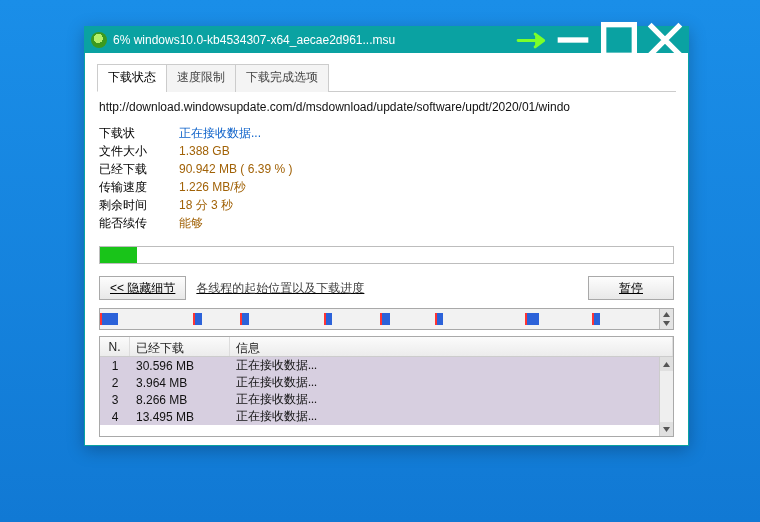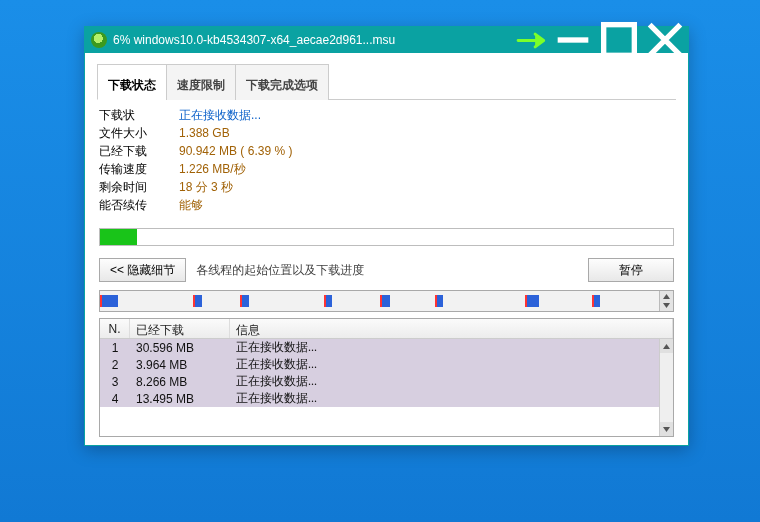--- a/index.html
+++ b/index.html
@@ -18,35 +18,35 @@
   .titlebar .title { flex: 1; white-space: nowrap; overflow: hidden; text-overflow: ellipsis; }
   .titlectrls { display: flex; height: 100%; }
   .titlectrls .btn { width: 46px; display:flex; align-items:center; justify-content:center; color:#fff; }
   .titlectrls .arrow{ width:34px; display:flex; align-items:center; justify-content:center; }
   .titlectrls svg { stroke:#fff; stroke-width:1.4; fill:none;}
   .arrow svg{ stroke:#7bff2a; fill:#7bff2a;}
 
   .client { flex:1; display:flex; flex-direction:column; padding: 10px 12px 8px 12px; background:#fff; }
 
   .tabs { display:flex; border-bottom: 1px solid #ccc; }
-  .tab { padding: 12px 10px 5px; border:1px solid #ccc; border-bottom:none; background:#f4f4f4; color:#444; margin-right:-1px; position:relative; top:1px;font-weight:bold;}
+  .tab { padding: 4px 10px 5px; border:1px solid #ccc; border-bottom:none; background:#f4f4f4; color:#444; margin-right:-1px; position:relative; top:1px;}
   .tab.active { background:#fff; color:#000; border-bottom:1px solid #fff;}
   
   .url { margin: 8px 2px 4px 2px; color:#111; white-space: nowrap; overflow:hidden; }
 
   .info { margin: 6px 2px 4px 2px; }
   .row { display:flex; height:18px; align-items:center; }
   .row .label { width: 80px; color:#000;}
   .row .value { color:#a16207;}
   .row .value.link { color:#0b60c9;}
 
   .progress { height:18px; border:1px solid #bdbdbd; margin:10px 2px 10px 2px; background:#fff; position:relative; }
   .progress .fill{ position:absolute; left:0; top:0; bottom:0; background:#19c419;}
 
-  .actionrow { display:flex; align-items:center; gap:10px; margin:2px 2px 8px 2px;}
+  .actionrow { display:flex; align-items:center; gap:10px; margin:2px 2px 8px 2px;text-decoration:underline;}
   .actionrow .spacer{ flex:1; text-align:left; color:#404040;}
   .wbtn { min-width:86px; height:24px; border:1px solid #a9a9a9; background:linear-gradient(#fdfdfd,#e8e8e8); display:flex; align-items:center; justify-content:center; padding:0 10px; color:#000;}
 
   .segmentbar { height:22px; border:1px solid #a9a9a9; margin:0 2px 6px 2px; background:#f2f2f2; position:relative; overflow:hidden;}
   .segmentbar .track{ position:absolute; left:0; top:4px; bottom:4px; right:14px;}
   .seg-done{ position:absolute; top:0; bottom:0; background:#2c62d9;}
   .seg-tick{ position:absolute; top:0; bottom:0; width:2px; background:#ff3434;}
   .segmentbar .sbup,.segmentbar .sbdn{ position:absolute; right:0; width:14px; height:11px; background:#e4e4e4; border-left:1px solid #bbb; display:flex; align-items:center; justify-content:center;}
   .segmentbar .sbup{ top:0; border-bottom:1px solid #bbb;}
   .segmentbar .sbdn{ bottom:0;}
@@ -104,20 +104,21 @@
   </div>
 
   <div class="client">
 
     <div class="tabs">
       <div class="tab active">下载状态</div>
       <div class="tab">速度限制</div>
       <div class="tab">下载完成选项</div>
     </div>
 
+    <div class="url">http://download.windowsupdate.com/d/msdownload/update/software/updt/2020/01/windo</div>
 
     <div class="info">
       <div class="row">
         <div class="label">下载状</div>
         <div class="value link">正在接收数据...</div>
       </div>
       <div class="row">
         <div class="label">文件大小</div>
         <div class="value">1.388  GB</div>
       </div>

